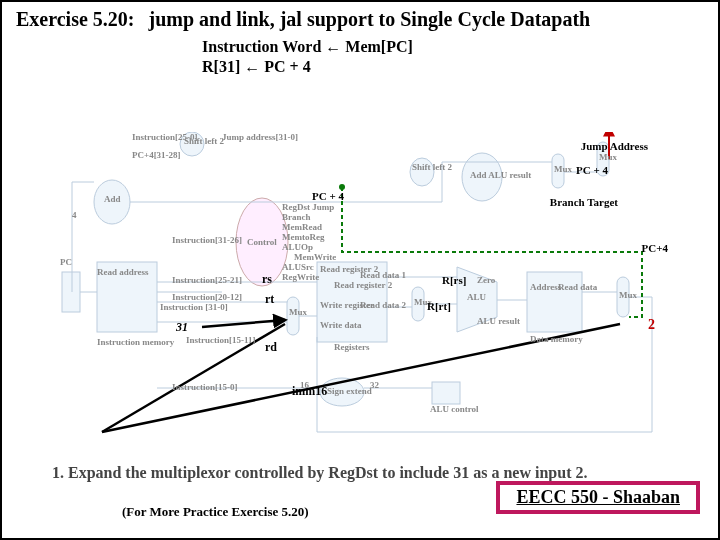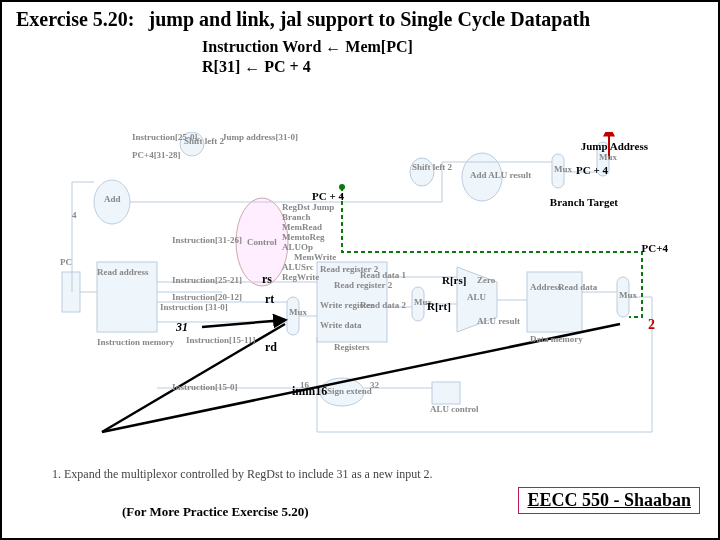--- a/index.html
+++ b/index.html
@@ -7,24 +7,24 @@
   .slide { position:relative; width:720px; height:540px; border:2px solid #000; }
   .header { display:flex; padding:6px 14px; gap:14px; align-items:baseline; }
   .ex-label { font-size:20px; font-weight:bold; }
   .title { font-size:20px; font-weight:bold; }
   .rtl { margin-left:200px; font-size:16px; font-weight:bold; line-height:1.25; }
   .arrow { font-family:inherit; }
   .diagram { position:absolute; left:40px; top:130px; width:640px; height:320px; }
   .diagram svg { width:100%; height:100%; }
   .annot { position:absolute; font-size:11px; font-weight:bold; color:#000; }
   .annot.red { color:#c00000; }
-  .footbox { position:absolute; right:18px; bottom:24px; border:1px solid #be185d; padding:2px 8px; font-size:18px; font-weight:bold; text-decoration:underline; }
+  .footbox { position:absolute; right:18px; bottom:24px; border:4px solid #be185d; padding:2px 16px; font-size:18px; font-weight:bold; text-decoration:underline; }
   .footertext { position:absolute; right:18px; bottom:6px; font-size:11px; font-weight:bold; }
   .practice { position:absolute; left:120px; bottom:18px; font-size:13px; font-weight:bold; }
-  .mods { position:absolute; left:50px; bottom:54px; font-size:12px; font-weight:normal; color:#444; }
+  .mods { position:absolute; left:50px; bottom:54px; font-size:16px; font-weight:bold; color:#444; }
   .mods div { margin-bottom:2px; }
   .reglabel { position:absolute; font-size:12px; font-weight:bold; }
   .tiny { font-size:9px; color:#888; }
 </style>
 </head>
 <body>
 
 <div class="slide">
   <div class="header">
     <span class="ex-label">Exercise 5.20:</span>

